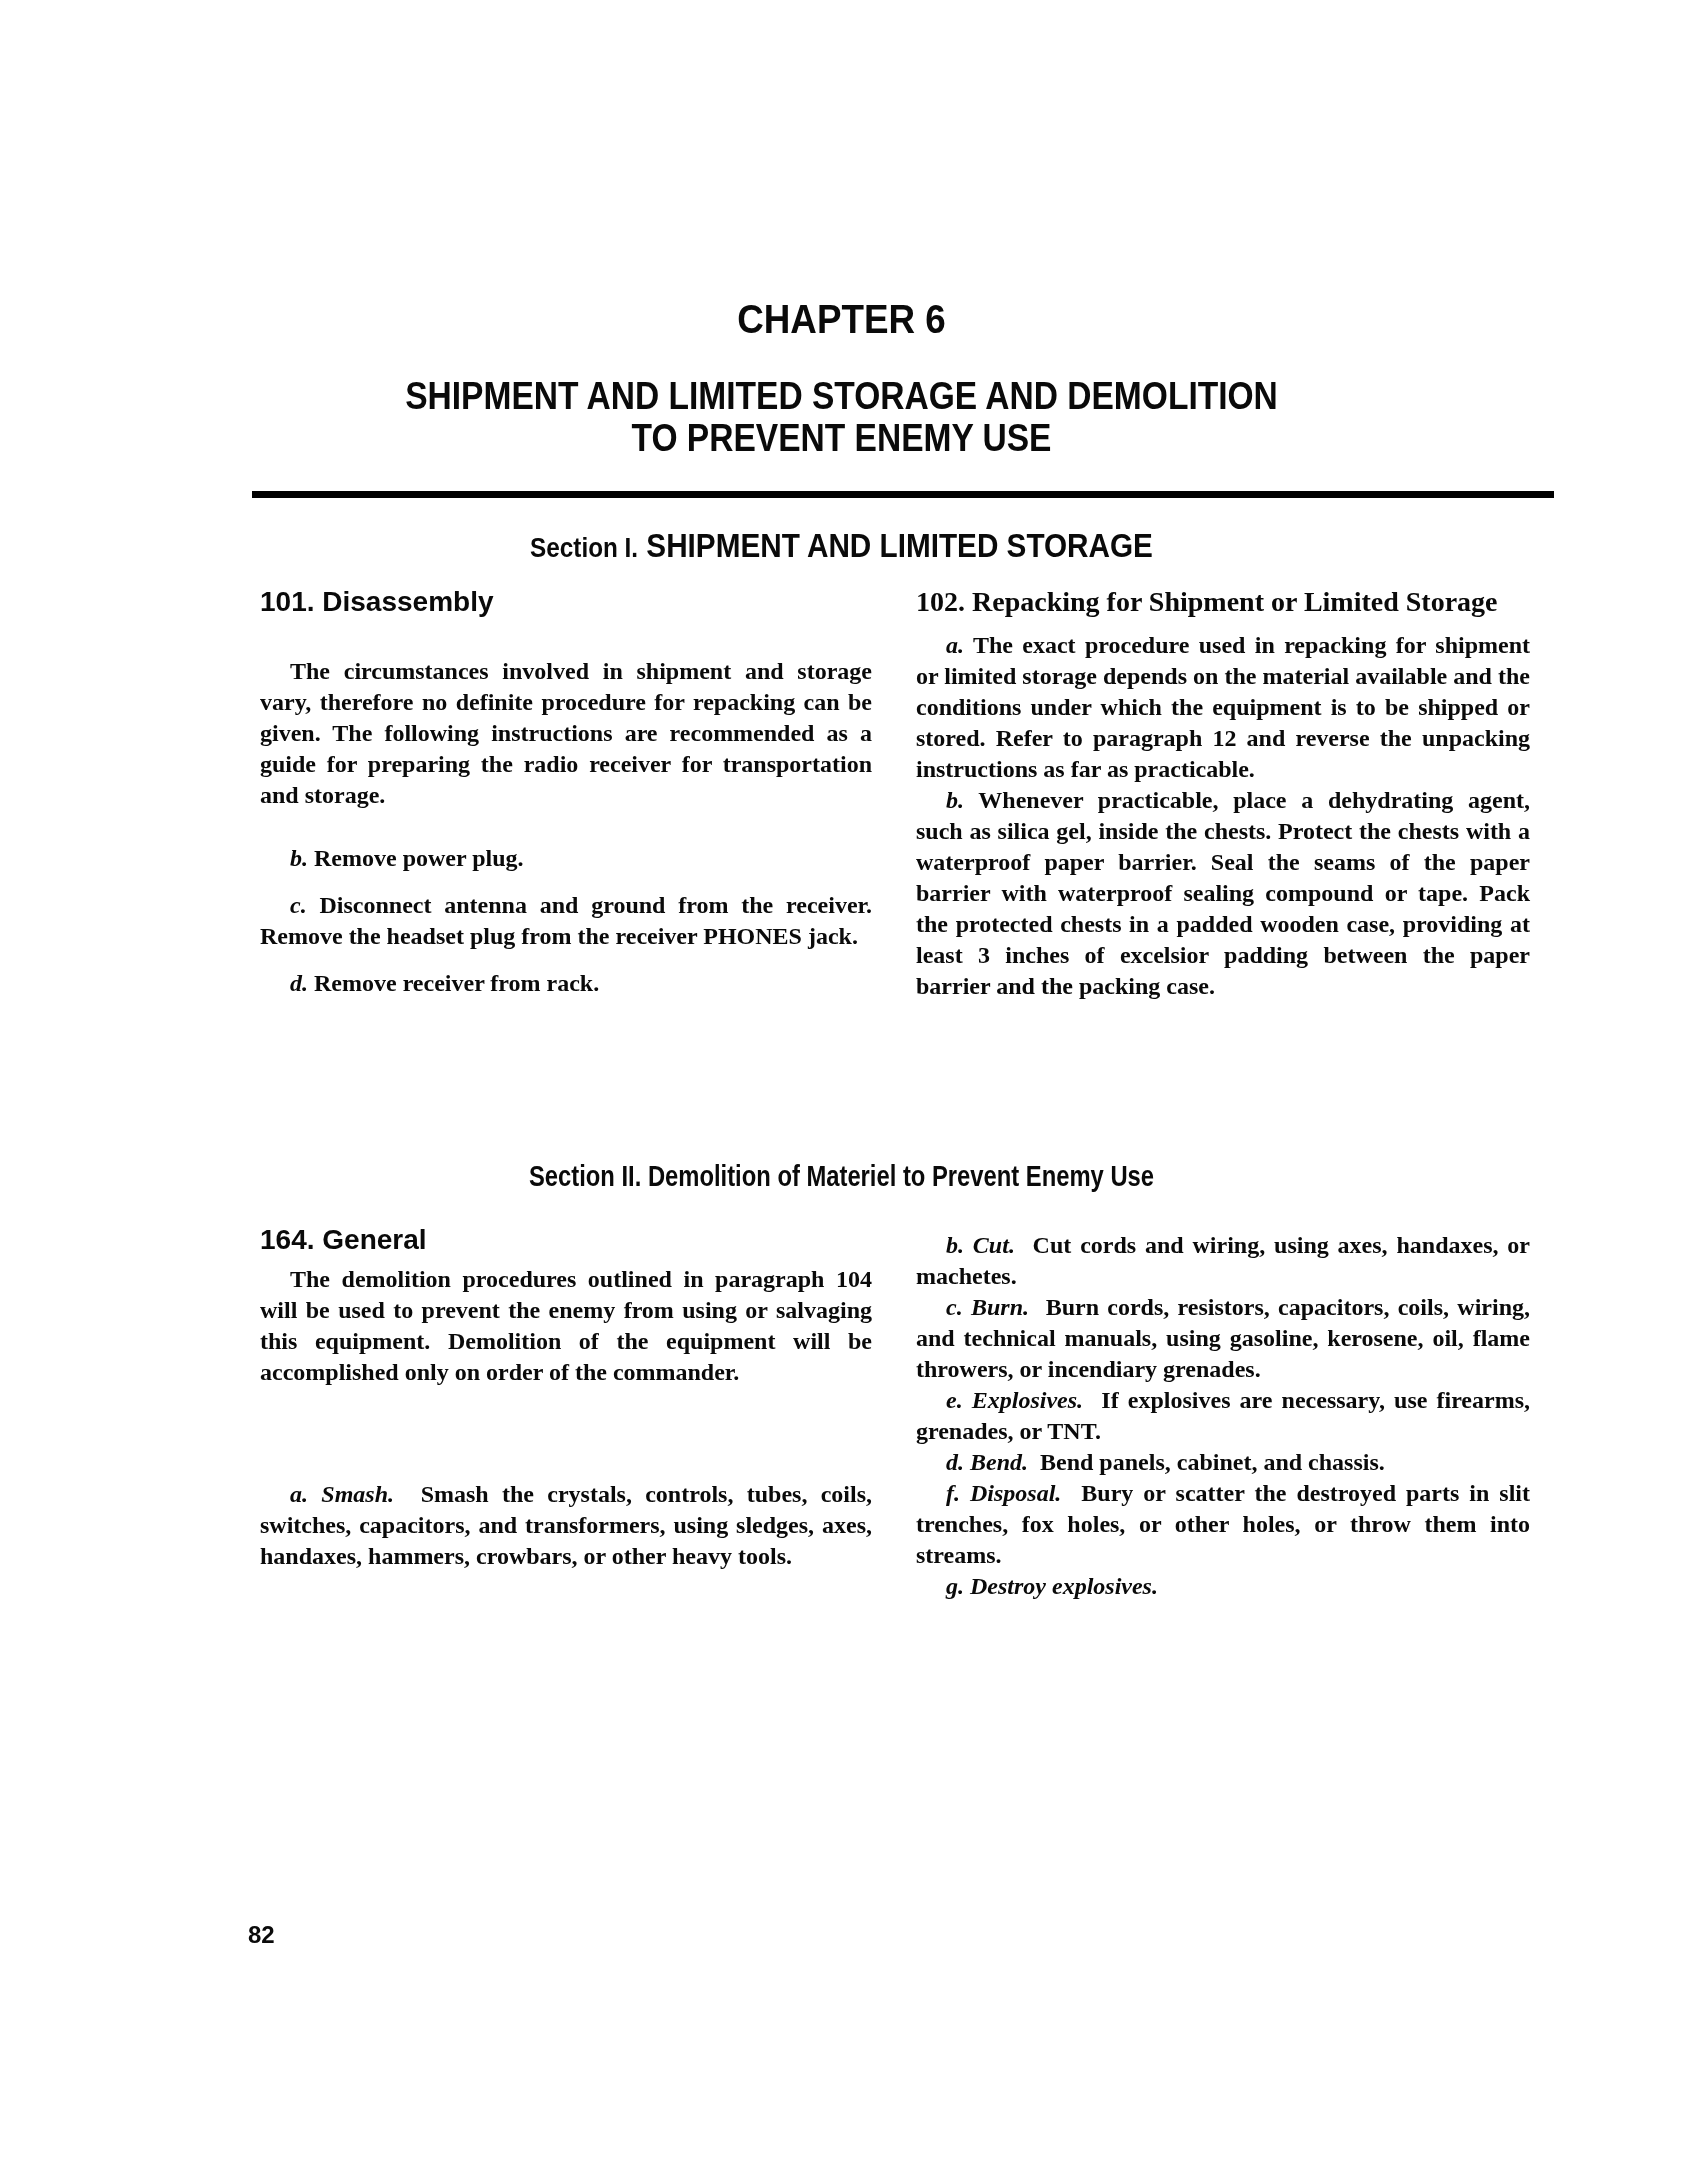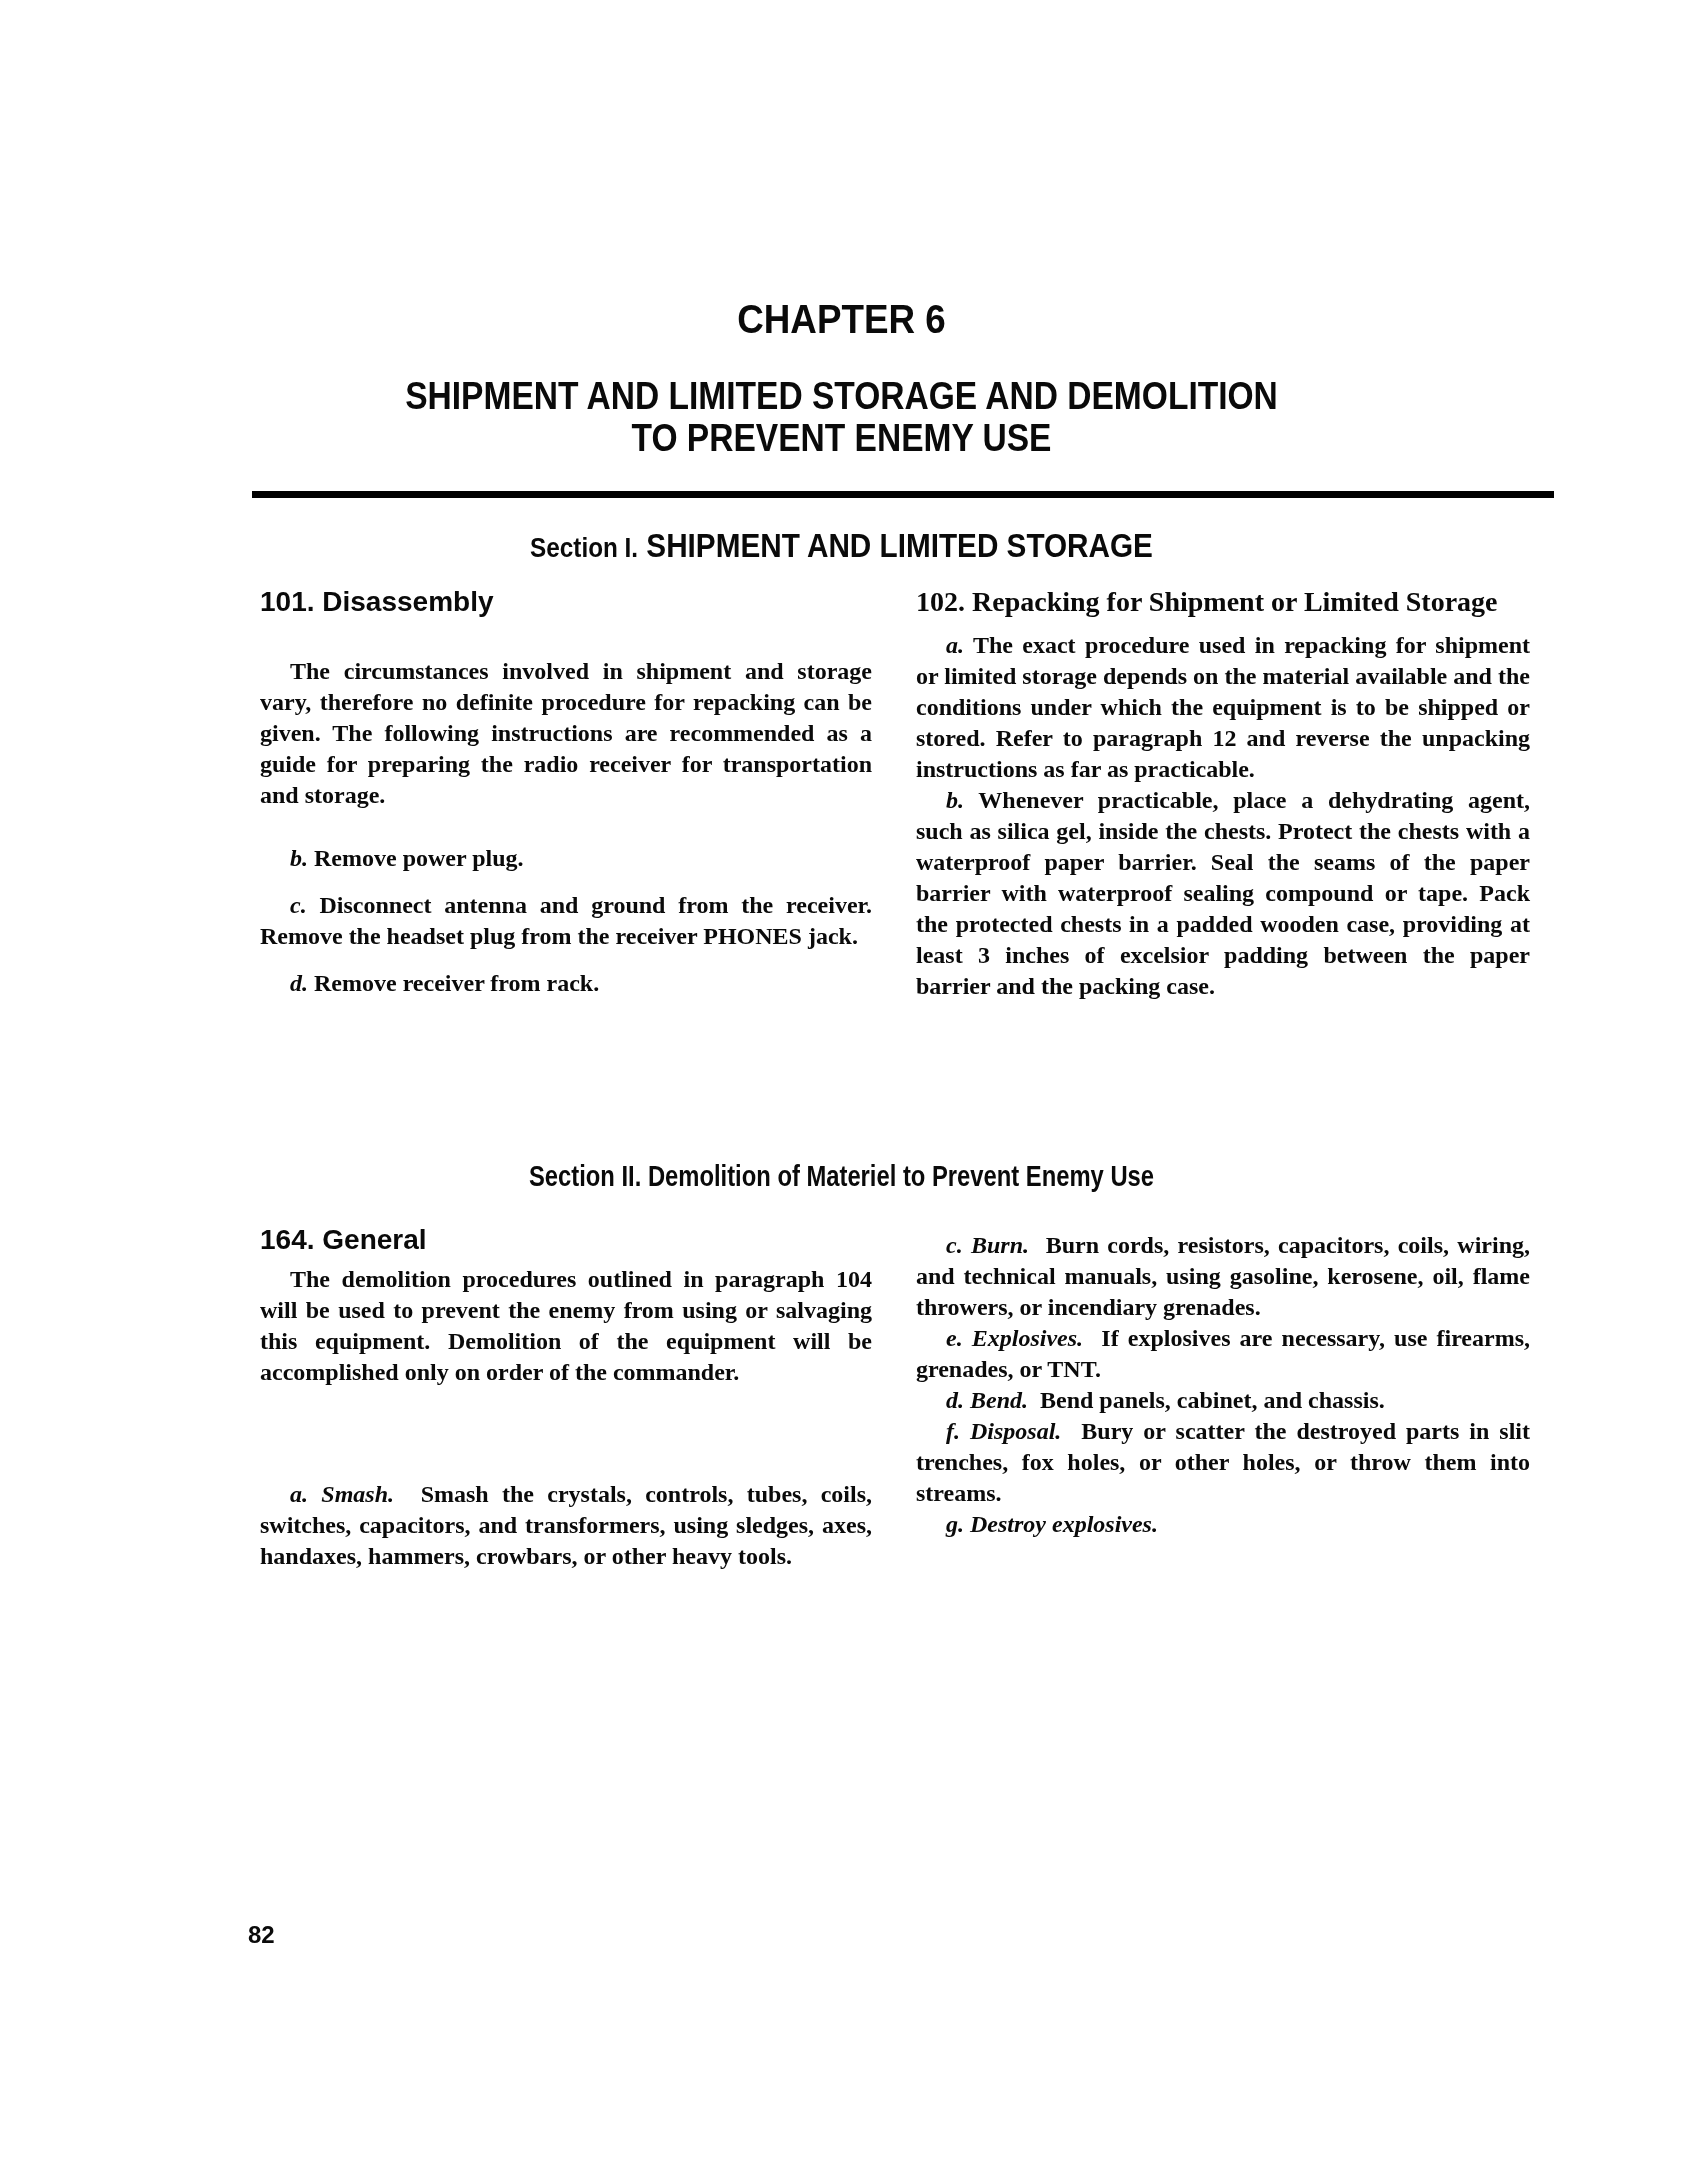--- a/index.html
+++ b/index.html
@@ -88,20 +88,21 @@
 
 <div class="abs col-left" style="top:1467px;">
   <div style="height:12px;"></div>
   <div class="serif body-text">
     <p><span class="it">a.</span> <span class="it">Smash.</span>&nbsp; <span>Smash the crystals, controls, tubes, coils, switches, capacitors, and transformers, using sledges, axes, handaxes, hammers, crowbars, or other heavy tools.</span></p>
   </div>
 </div>
 
 <div class="abs col-right" style="top:1230px;">
   <div class="serif body-text">
+    <p><span class="it">b.</span> <span class="it">Cut.</span>&nbsp; <span>Cut cords and wiring, using axes, handaxes, or machetes.</span></p>
     <p><span class="it">c.</span> <span class="it">Burn.</span>&nbsp; <span>Burn cords, resistors, capacitors, coils, wiring, and technical manuals, using gasoline, kerosene, oil, flame throwers, or incendiary grenades.</span></p>
     <p><span class="it">e.</span> <span class="it">Explosives.</span>&nbsp; <span>If explosives are necessary, use firearms, grenades, or TNT.</span></p>
     <p><span class="it">d.</span> <span class="it">Bend.</span>&nbsp; <span>Bend panels, cabinet, and chassis.</span></p>
     <p><span class="it">f.</span> <span class="it">Disposal.</span>&nbsp; <span>Bury or scatter the destroyed parts in slit trenches, fox holes, or other holes, or throw them into streams.</span></p>
     <p><span class="it">g.</span> <span class="it">Destroy explosives.</span></p>
   </div>
 </div>
 
 <div class="abs sans pagenum">82</div>
 

